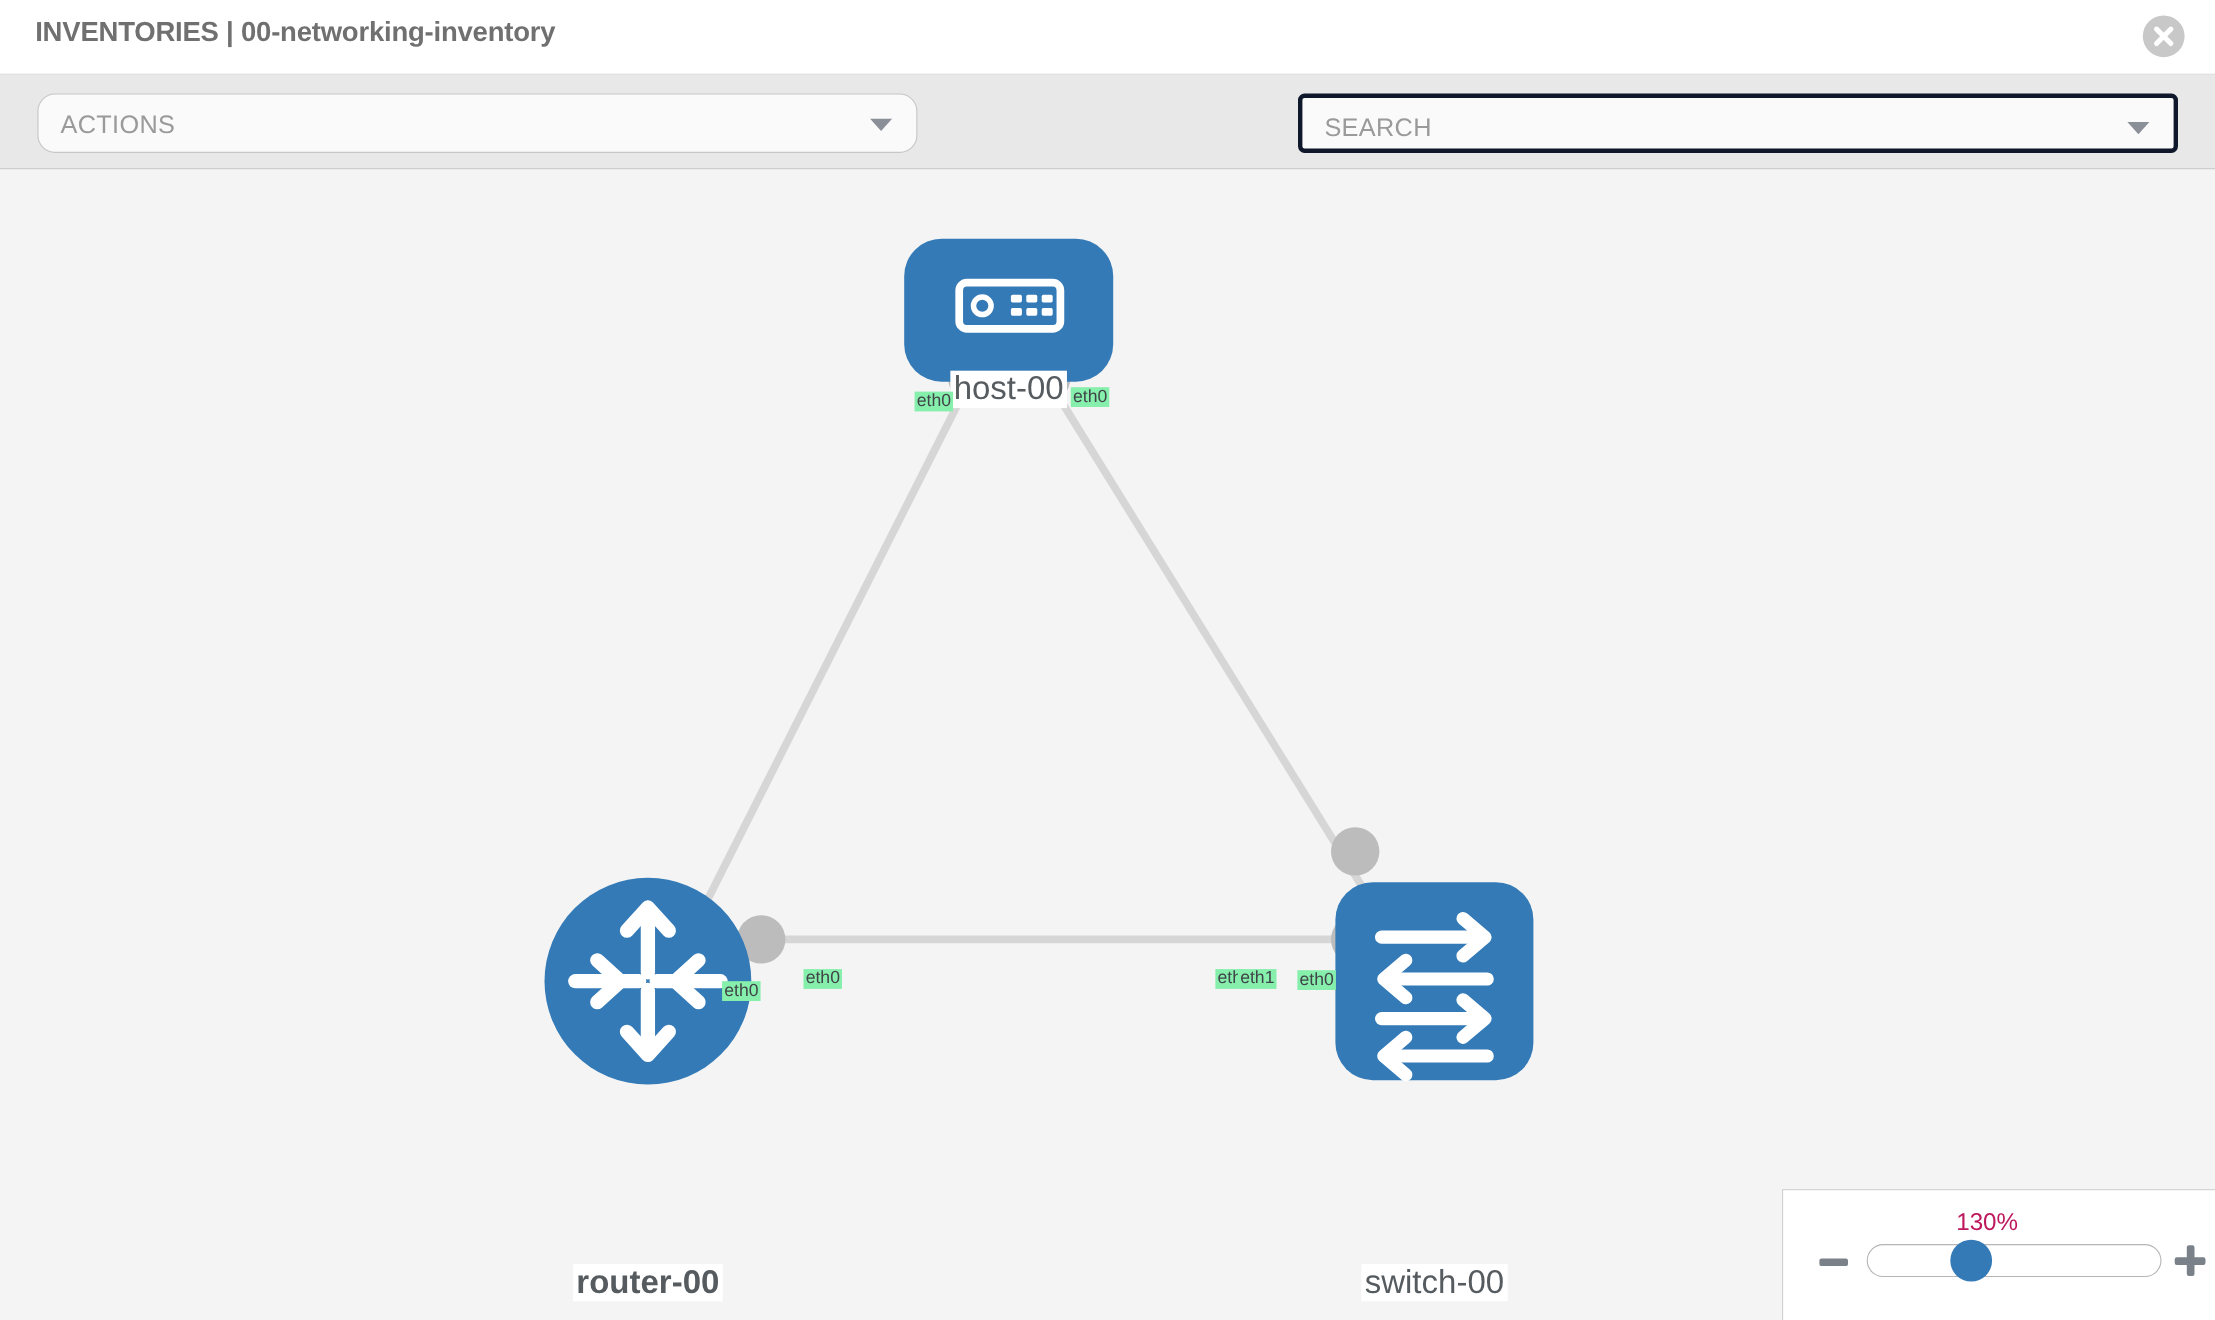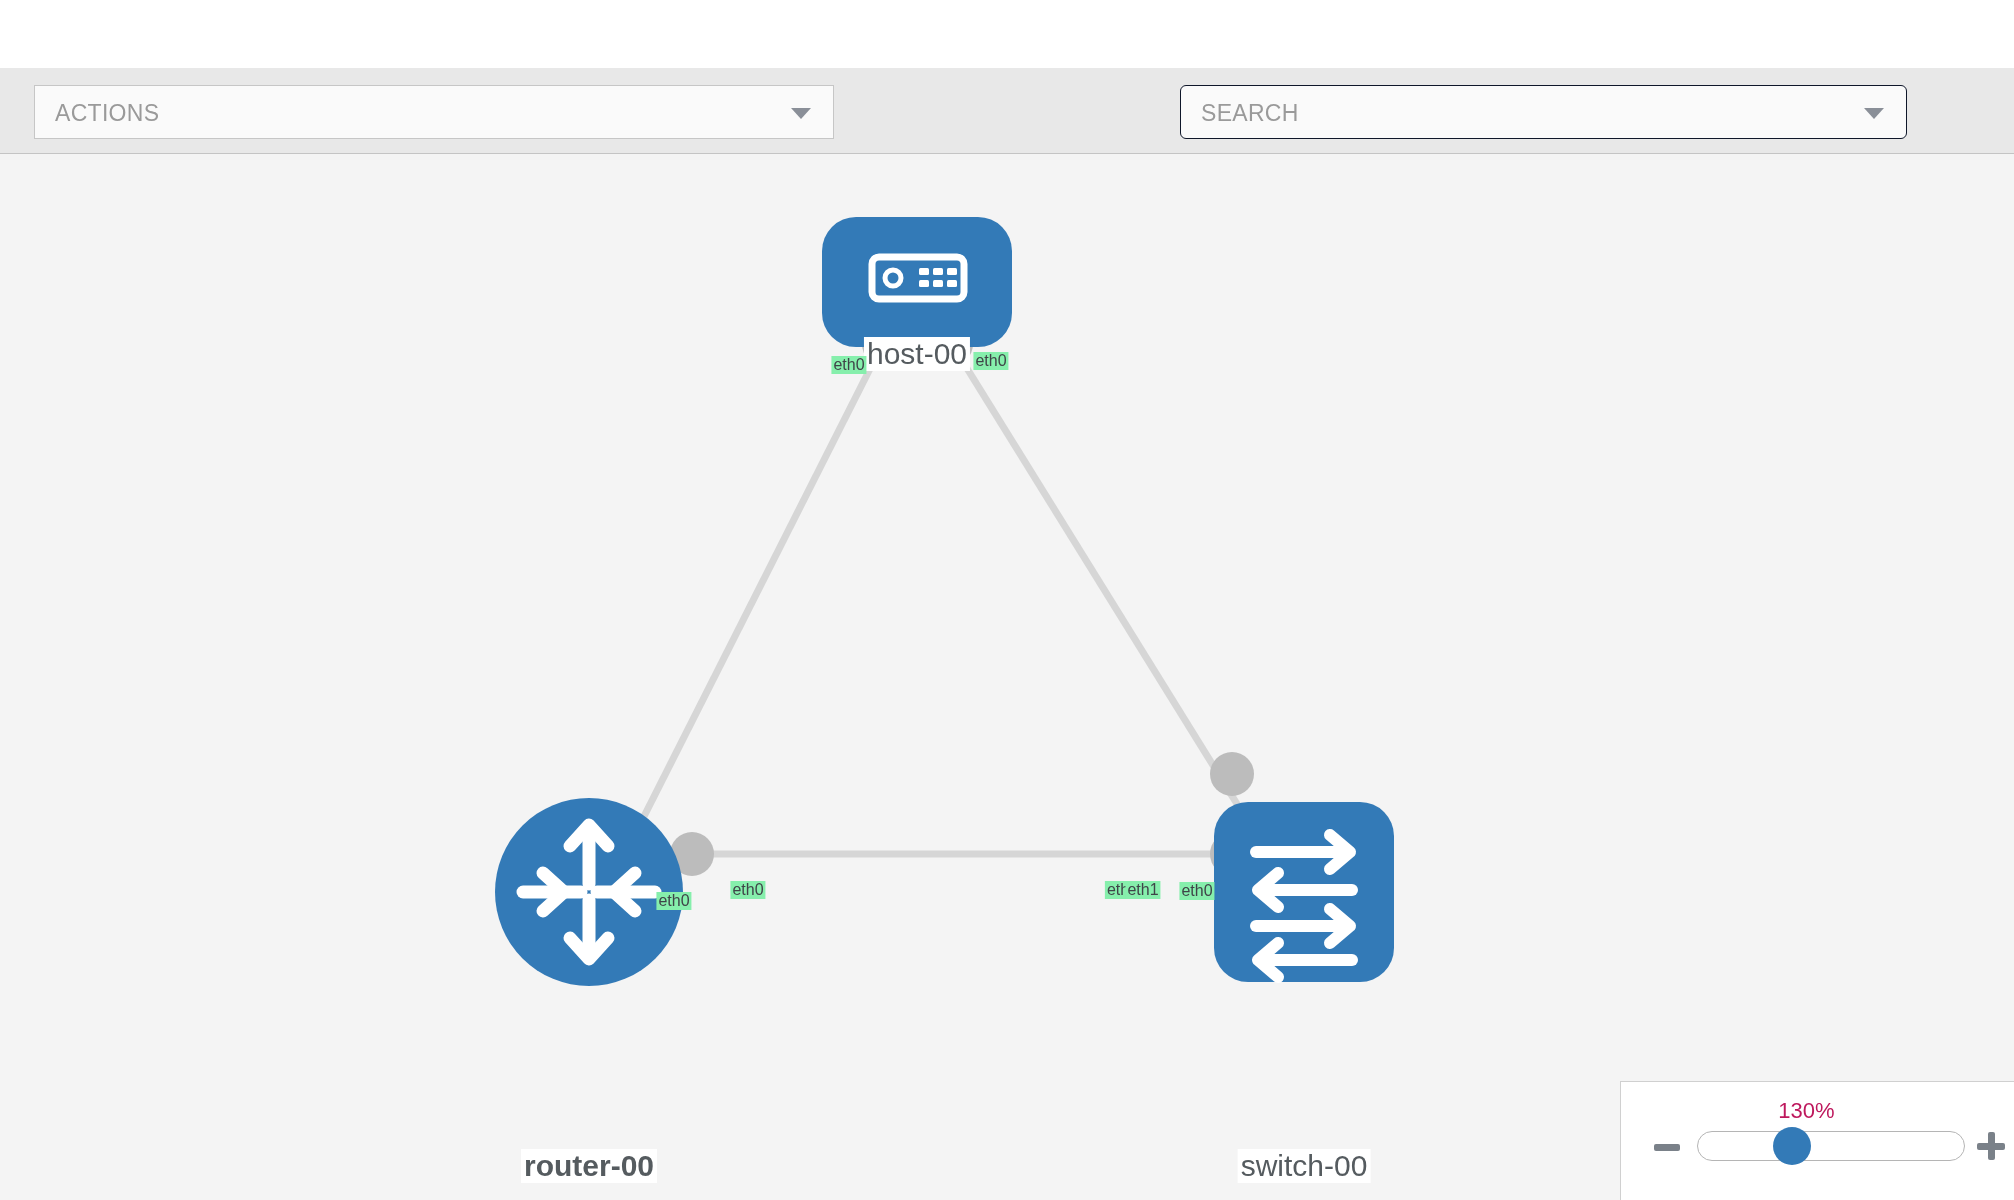--- a/index.html
+++ b/index.html
@@ -63,21 +63,21 @@
   }
 
   .actions-select {
     position: absolute;
     left: 34px;
     top: 17px;
     width: 800px;
     height: 54px;
     background: #fafafa;
     border: 1px solid #c6c6c6;
-    border-radius: 0;
+    border-radius: 16px;
     box-sizing: border-box;
     cursor: pointer;
   }
   .actions-label {
     position: absolute;
     left: 20px;
     top: 14px;
     font-size: 23px;
     color: #9a9a9a;
     letter-spacing: 0.3px;
@@ -99,24 +99,24 @@
     height: 44px;
     cursor: pointer;
   }
   .tool-icon.wrench { left: 1046px; }
   .tool-icon.key    { left: 1112px; }
 
   .search-box {
     position: absolute;
     left: 1180px;
     top: 17px;
-    width: 727px;
+    width: 800px;
     height: 54px;
     background: #fafafa;
-    border: 1px solid #0f172a;
+    border: 4px solid #0f172a;
     border-radius: 6px;
     box-sizing: border-box;
     cursor: text;
   }
   .search-label {
     position: absolute;
     left: 20px;
     top: 14px;
     font-size: 23px;
     color: #9a9a9a;
@@ -226,20 +226,28 @@
     border-radius: 2px;
   }
   .zoom-plus:before { left: 0; top: 11px; width: 28px; height: 7px; }
   .zoom-plus:after  { left: 11px; top: 0; width: 7px; height: 28px; }
 </style>
 </head>
 <body>
 
 <div id="app">
 
+  <div class="header">
+    <div class="header-title">INVENTORIES | 00-networking-inventory</div>
+    <div class="close-btn">
+      <svg width="38" height="38" viewBox="0 0 38 38">
+        <path d="M12.5 12.5 L25.5 25.5 M25.5 12.5 L12.5 25.5" stroke="#ffffff" stroke-width="4.6" stroke-linecap="round"></path>
+      </svg>
+    </div>
+  </div>
 
   <div class="toolbar">
 
     <div class="actions-select">
       <span class="actions-label">ACTIONS</span>
       <span class="caret"></span>
     </div>
 
     <div class="tool-icon wrench">
       <svg width="44" height="44" viewBox="0 0 44 44">

